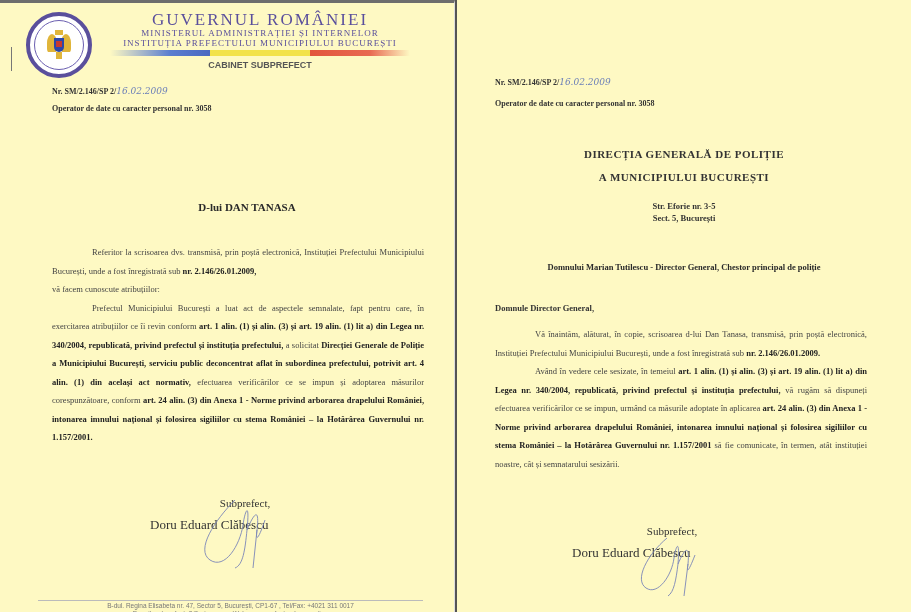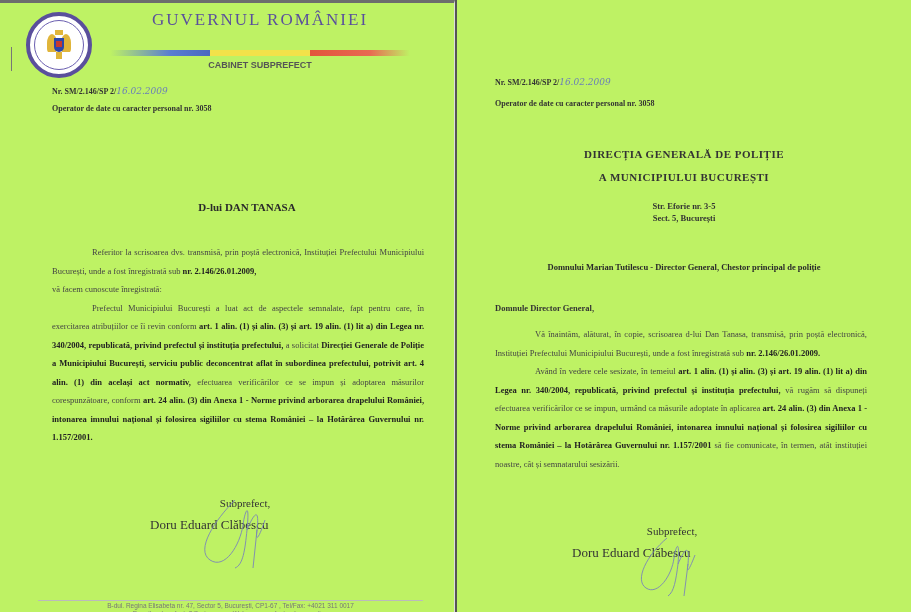--- a/index.html
+++ b/index.html
@@ -1,19 +1,19 @@
 <!DOCTYPE html>
 <html><head>
 <meta charset="utf-8">
 <style>
   * { box-sizing: border-box; margin: 0; padding: 0; }
   html, body { width: 911px; height: 612px; overflow: hidden; background: #fff; }
   body { position: relative; font-family: "Liberation Serif", "DejaVu Serif", serif; color: #2a2a2a; }
 
-  .page { position: absolute; top: 0; height: 612px; background: #bef264; overflow: hidden; }
+  .page { position: absolute; top: 0; height: 612px; background: #fef9c3; overflow: hidden; }
   .page-left { left: 0; width: 455px; border-top: 3px solid #6d6d6d; border-right: 1px solid #ddd; }
   .page-right { left: 457px; width: 454px; }
   .spine { position: absolute; left: 455px; top: 0; width: 3px; height: 612px; background: #555; }
 
   
   .seal { position: absolute; left: 26px; top: 9px; width: 66px; height: 66px; border-radius: 50%;
     border: 4px solid #5a4f9c; background: #fff; display: flex; align-items: center; justify-content: center; }
   .seal-inner { width: 50px; height: 50px; border-radius: 50%; border: 1px solid #6b5fb0;
     display: flex; align-items: center; justify-content: center; }
   .seal-eagle { width: 24px; height: 30px; position: relative; }
@@ -74,37 +74,39 @@
           <div class="wing l"></div>
           <div class="wing r"></div>
         <div class="shield"></div>
           <div class="tail"></div>
       </div>
     </div>
   </div>
   <div class="margin-mark"></div>
 
   <div class="lh lh-title">GUVERNUL ROMÂNIEI</div>
+  <div class="lh lh-min">MINISTERUL ADMINISTRAȚIEI ȘI INTERNELOR</div>
+  <div class="lh lh-inst">INSTITUȚIA PREFECTULUI MUNICIPIULUI BUCUREȘTI</div>
   <div class="tricolor">
     <div class="tc-blue"></div>
       <div class="tc-yellow"></div>
       <div class="tc-red"></div>
   </div>
   <div class="lh-cabinet">CABINET SUBPREFECT</div>
 
   <div class="refno" style="left:52px; top:83px;">
     <span>Nr. SM/2.146/SP 2/</span><span class="hand">16.02.2009</span>
   </div>
   <div class="operator" style="left:52px; top:101px;">Operator de date cu caracter personal nr. 3058</div>
 
   <div class="addressee" style="left:0; width:494px; top:198px;">D-lui  DAN TANASA</div>
 
   <div class="body" id="left-body" style="left:52px; top:240px; width:372px;">
       <p><span>Referitor la scrisoarea dvs. transmisă, prin poștă electronică, Instituției Prefectului Municipiului București, unde a fost înregistrată sub </span><b>nr. 2.146/26.01.2009,</b></p>
-      <p class="noindent"><span>vă facem cunoscute înregistrată:</span></p>
+      <p class="noindent"><span>vă facem cunoscute atribuțiilor:</span></p>
       <p><span>Prefectul Municipiului București a luat act de aspectele semnalate, fapt pentru care, în exercitarea atribuțiilor ce îi revin conform </span><b>art. 1 alin. (1) și alin. (3) și art. 19 alin. (1) lit a) din Legea nr. 340/2004, republicată, privind prefectul și instituția prefectului,</b><span> a solicitat </span><b>Direcției Generale de Poliție a Municipiului București, serviciu public deconcentrat aflat în subordinea prefectului, potrivit art. 4 alin. (1) din același act normativ,</b><span> efectuarea verificărilor ce se impun și adoptarea măsurilor corespunzătoare, conform </span><b>art. 24 alin. (3) din Anexa 1  - Norme privind arborarea drapelului României, intonarea imnului național și folosirea sigiliilor cu stema României – la Hotărârea Guvernului nr. 1.157/2001.</b></p>
     </div>
 
   <div class="sig-title" style="left:180px; width:130px; top:494px;">Subprefect,</div>
   <div class="sig-name" style="left:150px; width:190px; top:514px;">Doru Eduard Clăbescu</div>
   <svg class="signature" style="left:195px; top:487px;" width="90" height="82" viewBox="0 0 90 82">
     <path d="M40 10 C 20 30, 0 60, 15 70 C 30 80, 45 55, 48 35 C 50 20, 55 10, 52 40 C 50 60, 48 75, 40 78 M52 40 C 58 25, 65 15, 62 40 C 60 55, 65 45, 70 30 M62 40 L 58 78" fill="none" stroke="#7a86b8" stroke-width="0.9"></path>
   </svg>
 
   <div class="footer-rule"></div>

